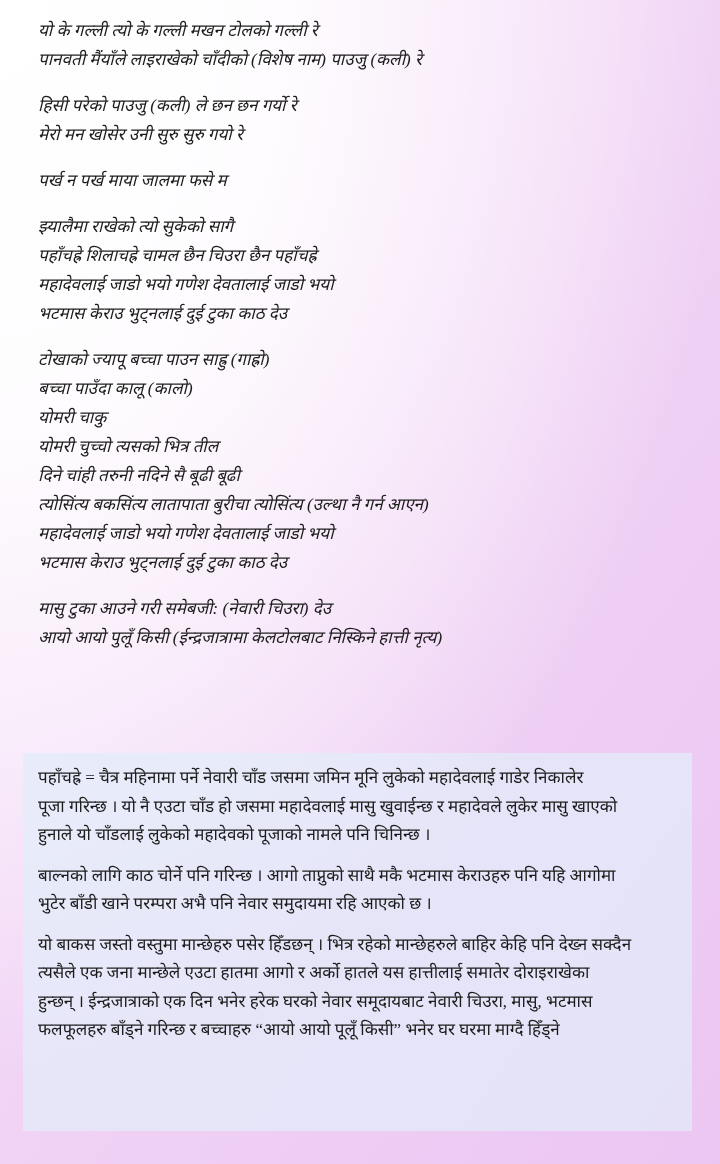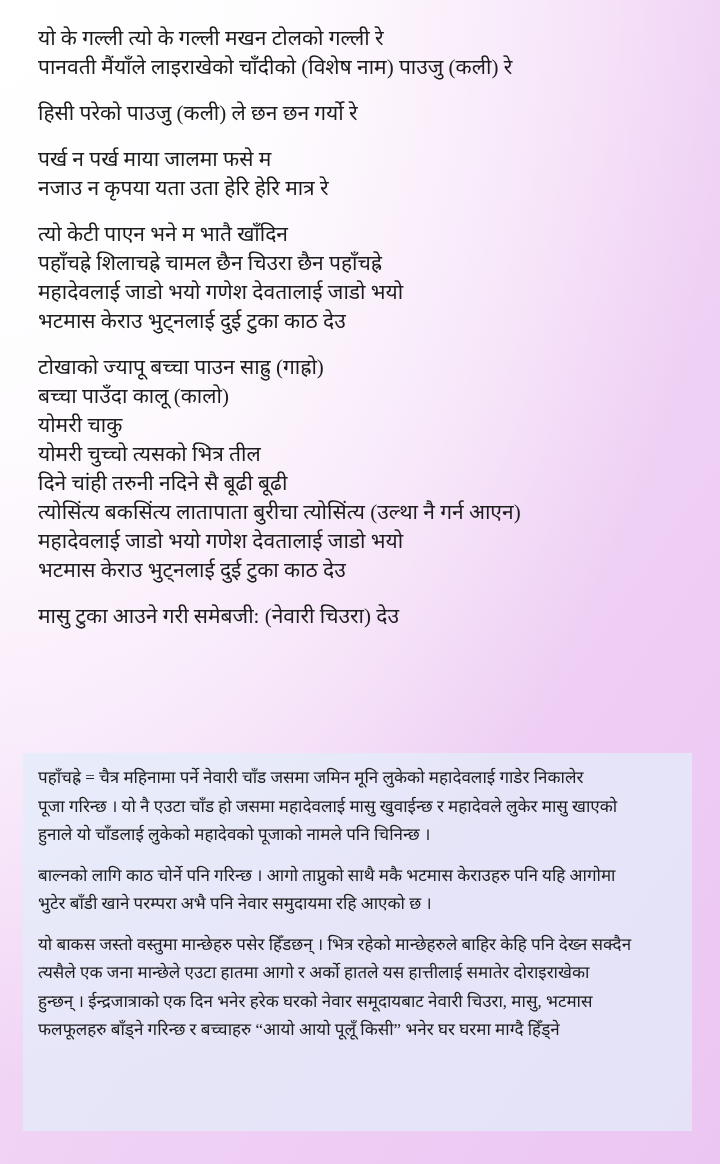--- a/index.html
+++ b/index.html
@@ -18,24 +18,25 @@
         rgba(255,255,255,0.92) 28%,
         rgba(255,255,255,0.45) 52%,
         rgba(255,255,255,0) 72%),
       linear-gradient(125deg, #f6e2f8 0%, #f0d2f5 55%, #ebc6f2 100%);
     font-family: "Liberation Serif", "DejaVu Sans", serif;
     color: #1c1c1c;
   }
   .lyrics {
     position: absolute;
     left: 38px;
-    top: 24px;
-    font-size: 21px;
+    top: 16px;
+    font-size: 17px;
     line-height: 29px;
     white-space: nowrap;
+    font-style: italic;
   }
   .stanza { margin-bottom: 17px; }
   .lyric-line { white-space: nowrap; }
   .notes {
     position: absolute;
     left: 23px;
     top: 753px;
     width: 669px;
     height: 378px;
     box-sizing: border-box;
@@ -52,43 +53,44 @@
 <body>
 
 <div class="page">
   <div class="lyrics" id="lyrics">
       <div class="stanza">
         <div class="lyric-line">यो के गल्ली त्यो के गल्ली मखन टोलको गल्ली रे</div>
         <div class="lyric-line">पानवती मैंयाँले लाइराखेको चाँदीको (विशेष नाम) पाउजु (कली) रे</div>
       </div>
       <div class="stanza">
         <div class="lyric-line">हिसी परेको पाउजु (कली) ले छन छन गर्यो रे</div>
+        <div class="lyric-line">मेरो मन खोसेर उनी सुरु सुरु गयो रे</div>
       </div>
       <div class="stanza">
         <div class="lyric-line">पर्ख न पर्ख माया जालमा फसे म</div>
-        <div class="lyric-line">नजाउ न कृपया यता उता हेरि हेरि मात्र रे</div>
       </div>
       <div class="stanza">
-        <div class="lyric-line">त्यो केटी पाएन भने म भातै खाँदिन</div>
+        <div class="lyric-line">झ्यालैमा राखेको त्यो सुकेको सागै</div>
         <div class="lyric-line">पहाँचह्रे शिलाचह्रे चामल छैन चिउरा छैन पहाँचह्रे</div>
         <div class="lyric-line">महादेवलाई जाडो भयो गणेश देवतालाई जाडो भयो</div>
         <div class="lyric-line">भटमास केराउ भुट्नलाई दुई टुका काठ देउ</div>
       </div>
       <div class="stanza">
         <div class="lyric-line">टोखाको ज्यापू बच्चा पाउन साह्रु (गाह्रो)</div>
         <div class="lyric-line">बच्चा पाउँदा कालू (कालो)</div>
         <div class="lyric-line">योमरी चाकु</div>
         <div class="lyric-line">योमरी चुच्चो त्यसको भित्र तील</div>
         <div class="lyric-line">दिने चांही तरुनी नदिने सै बूढी बूढी</div>
         <div class="lyric-line">त्योसिंत्य बकसिंत्य लातापाता बुरीचा त्योसिंत्य (उल्था नै गर्न आएन)</div>
         <div class="lyric-line">महादेवलाई जाडो भयो गणेश देवतालाई जाडो भयो</div>
         <div class="lyric-line">भटमास केराउ भुट्नलाई दुई टुका काठ देउ</div>
       </div>
       <div class="stanza">
         <div class="lyric-line">मासु टुका आउने गरी समेबजी: (नेवारी चिउरा) देउ</div>
+        <div class="lyric-line">आयो आयो पुलूँ किसी (ईन्द्रजात्रामा केलटोलबाट निस्किने हात्ती नृत्य)</div>
       </div>
     </div>
   <div class="notes" id="notes">
       <div class="note-para">
         <div class="note-line">पहाँचह्रे = चैत्र महिनामा पर्ने नेवारी चाँड जसमा जमिन मूनि लुकेको महादेवलाई गाडेर निकालेर</div>
         <div class="note-line">पूजा गरिन्छ । यो नै एउटा चाँड हो जसमा महादेवलाई मासु खुवाईन्छ र महादेवले लुकेर मासु खाएको</div>
         <div class="note-line">हुनाले यो चाँडलाई लुकेको महादेवको पूजाको नामले पनि चिनिन्छ ।</div>
       </div>
       <div class="note-para">
         <div class="note-line">बाल्नको लागि काठ चोर्ने पनि गरिन्छ । आगो ताप्नुको साथै मकै भटमास केराउहरु पनि यहि आगोमा</div>

